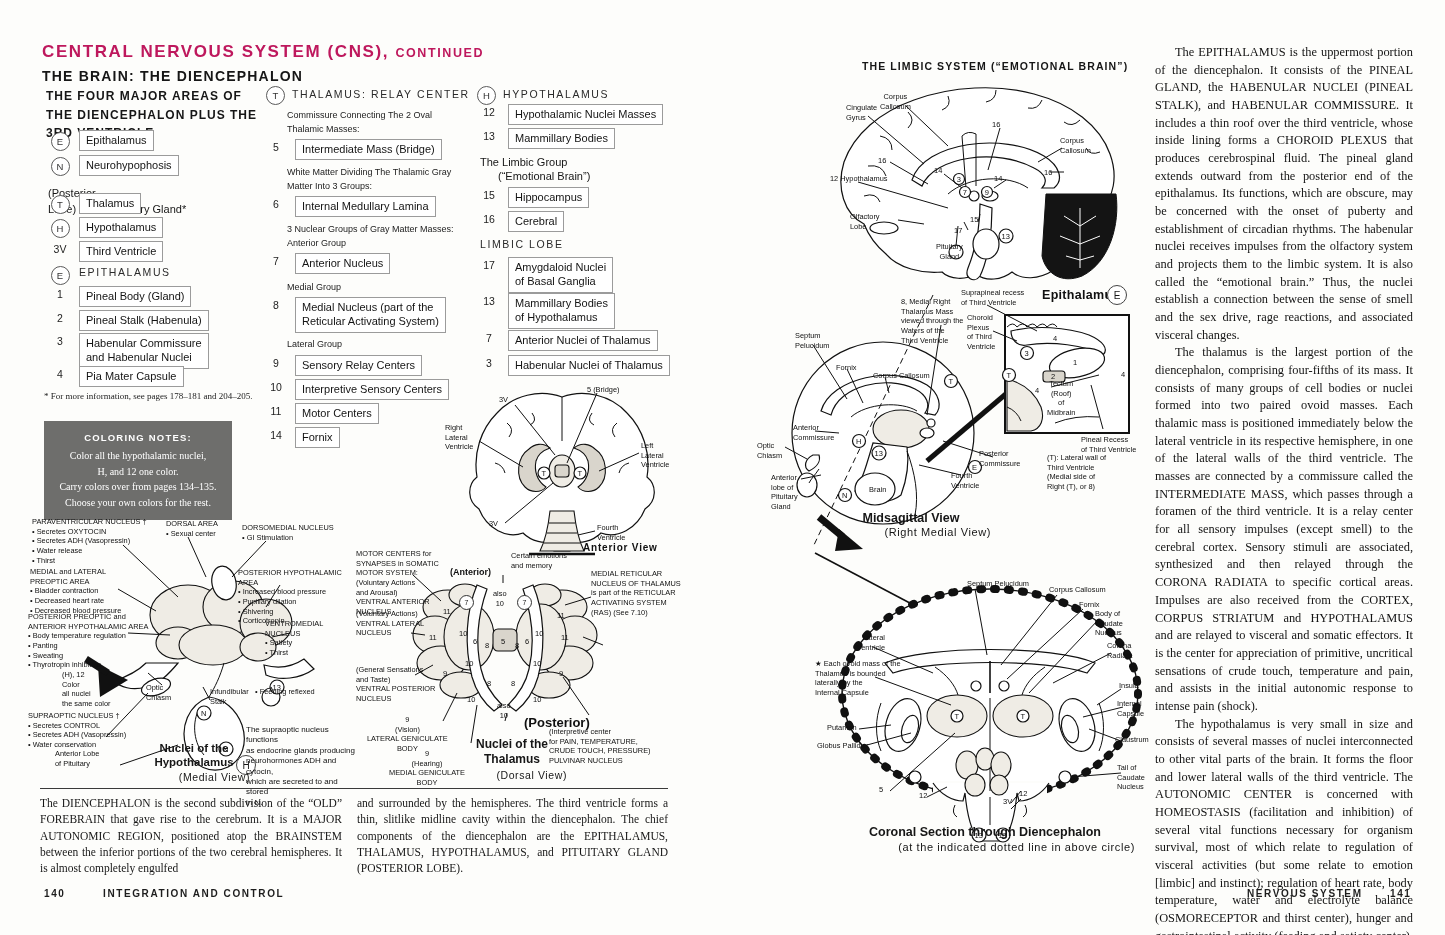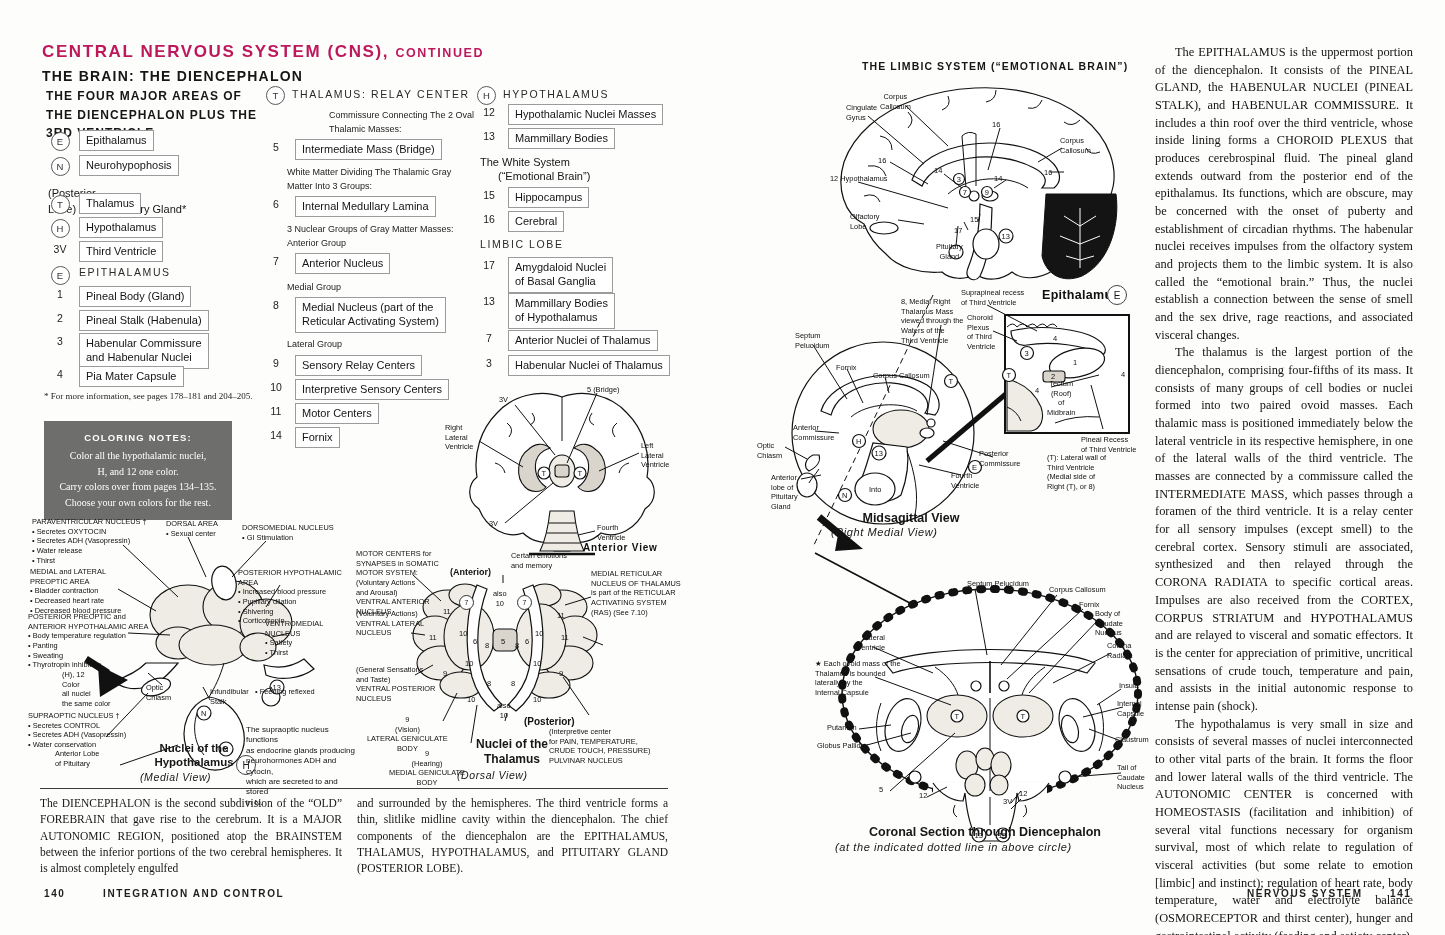--- a/index.html
+++ b/index.html
@@ -27,21 +27,21 @@
   .notesbox .b{font-family:"Liberation Serif",serif;font-size:10px;line-height:1.55;white-space:pre-line;}
   
   .lbl{position:absolute;font-size:7.4px;line-height:1.3;color:#101010;white-space:pre-line;}
   .lbl.c{text-align:center;}
   .lbl.r{text-align:right;}
   .lbl.b{font-weight:700;}
   .num{position:absolute;font-size:7.5px;color:#101010;}
   .ncirc{position:absolute;width:13px;height:13px;border:1px solid #333;border-radius:50%;background:#fff;
          display:flex;align-items:center;justify-content:center;font-size:7px;color:#222;}
   .dcap{position:absolute;font-weight:700;font-size:11.5px;text-align:center;white-space:pre-line;line-height:1.25;}
-  .dcap2{position:absolute;font-size:10.5px;letter-spacing:.6px;text-align:left;white-space:pre-line;font-style:italic;}
+  .dcap2{position:absolute;font-size:10.5px;letter-spacing:.6px;text-align:right;white-space:pre-line;}
   .capcirc{position:absolute;width:18px;height:18px;border:1.3px solid #444;border-radius:50%;background:#fff;
            display:flex;align-items:center;justify-content:center;font-size:10px;font-weight:400;}
   
   .para{font-family:"Liberation Serif","DejaVu Serif",serif;font-size:11.5px;line-height:1.42;
         text-align:justify;color:#171717;}
   .maincol{font-family:"Liberation Serif","DejaVu Serif",serif;font-size:12.4px;line-height:1.425;
         text-align:justify;color:#131313;}
   .maincol p{margin:0;text-indent:20px;}
   .footer{font-weight:700;font-size:10px;letter-spacing:1.6px;color:#1d1d1d;}
   .rule{position:absolute;background:#3a3a3a;height:1px;}
@@ -125,21 +125,21 @@
     <div class="b">Color all the hypothalamic nuclei,
 H, and 12 one color.
 Carry colors over from pages 134–135.
 Choose your own colors for the rest.</div>
   </div>
 
   <div class="row" style="left:266px;top:86px;">
     <span class="circ">T</span>
     <span class="seccap" style="padding-top:2px;">THALAMUS: RELAY CENTER</span>
   </div>
-  <div class="abs sub" style="left:287px;top:109px;margin-left:42px;">Commissure Connecting The 2 Oval
+  <div class="abs sub" style="left:287px;top:109px;">Commissure Connecting The 2 Oval
 Thalamic Masses:</div>
   <div class="row" style="left:264px;top:139px;">
     <span class="key">5</span>
     <span class="lbox">Intermediate Mass (Bridge)</span>
   </div>
   <div class="abs sub" style="left:287px;top:166px;">White Matter Dividing The Thalamic Gray
 Matter Into 3 Groups:</div>
   <div class="row" style="left:264px;top:196px;">
     <span class="key">6</span>
     <span class="lbox">Internal Medullary Lamina</span>
@@ -179,21 +179,21 @@
     <span class="seccap" style="padding-top:2px;">HYPOTHALAMUS</span>
   </div>
   <div class="row" style="left:477px;top:104px;">
     <span class="key">12</span>
     <span class="lbox">Hypothalamic Nuclei Masses</span>
   </div>
   <div class="row" style="left:477px;top:128px;">
     <span class="key">13</span>
     <span class="lbox">Mammillary Bodies</span>
   </div>
-  <div class="abs" style="left:480px;top:156px;font-size:11px;">The White System</div>
+  <div class="abs" style="left:480px;top:156px;font-size:11px;">The Limbic Group</div>
   <div class="abs" style="left:498px;top:170px;font-size:11px;">(“Emotional Brain”)</div>
   <div class="row" style="left:477px;top:187px;">
     <span class="key">15</span>
     <span class="lbox">Hippocampus</span>
   </div>
   <div class="row" style="left:477px;top:211px;">
     <span class="key">16</span>
     <span class="lbox">Cerebral</span>
   </div>
   <div class="abs seccap" style="left:480px;top:238px;">LIMBIC LOBE</div>
@@ -372,21 +372,21 @@
 VENTRAL POSTERIOR
 NUCLEUS</div>
     <div class="lbl c" style="left:14px;top:170px;">9
 (Vision)
 LATERAL GENICULATE
 BODY</div>
     <div class="lbl c" style="left:36px;top:204px;">9
 (Hearing)
 MEDIAL GENICULATE
 BODY</div>
-    <div class="lbl b" style="left:124px;top:170px;font-size:10px;padding-left:47px;">(Posterior)</div>
+    <div class="lbl b" style="left:124px;top:170px;font-size:13px;padding-left:47px;">(Posterior)</div>
     <div class="lbl" style="left:196px;top:182px;">(Interpretive center
 for PAIN, TEMPERATURE,
 CRUDE TOUCH, PRESSURE)
 PULVINAR NUCLEUS</div>
     <div class="lbl c" style="left:140px;top:44px;">also
 10</div>
     <div class="lbl c" style="left:144px;top:156px;">also
 10</div>
     <div class="dcap" style="left:104px;top:192px;width:110px;font-size:12px;">Nuclei of the
 Thalamus</div>
@@ -534,21 +534,21 @@
     <div class="lbl" style="left:81px;top:80px;">Fornix</div>
     <div class="lbl" style="left:118px;top:88px;">Corpus Callosum</div>
     <div class="lbl" style="left:38px;top:140px;">Anterior
 Commissure</div>
     <div class="lbl" style="left:2px;top:158px;">Optic
 Chiasm</div>
     <div class="lbl" style="left:16px;top:190px;">Anterior
 lobe of
 Pituitary
 Gland</div>
-    <div class="lbl" style="left:114px;top:202px;">Into</div>
+    <div class="lbl" style="left:114px;top:202px;">Brain</div>
     <div class="lbl" style="left:196px;top:188px;">Fourth
 Ventricle</div>
     <div class="lbl" style="left:224px;top:166px;">Posterior
 Commissure</div>
     <div class="lbl c" style="left:292px;top:96px;">Tectum
 (Roof)
 of
 Midbrain</div>
     <div class="lbl" style="left:326px;top:152px;">Pineal Recess
 of Third Ventricle</div>

